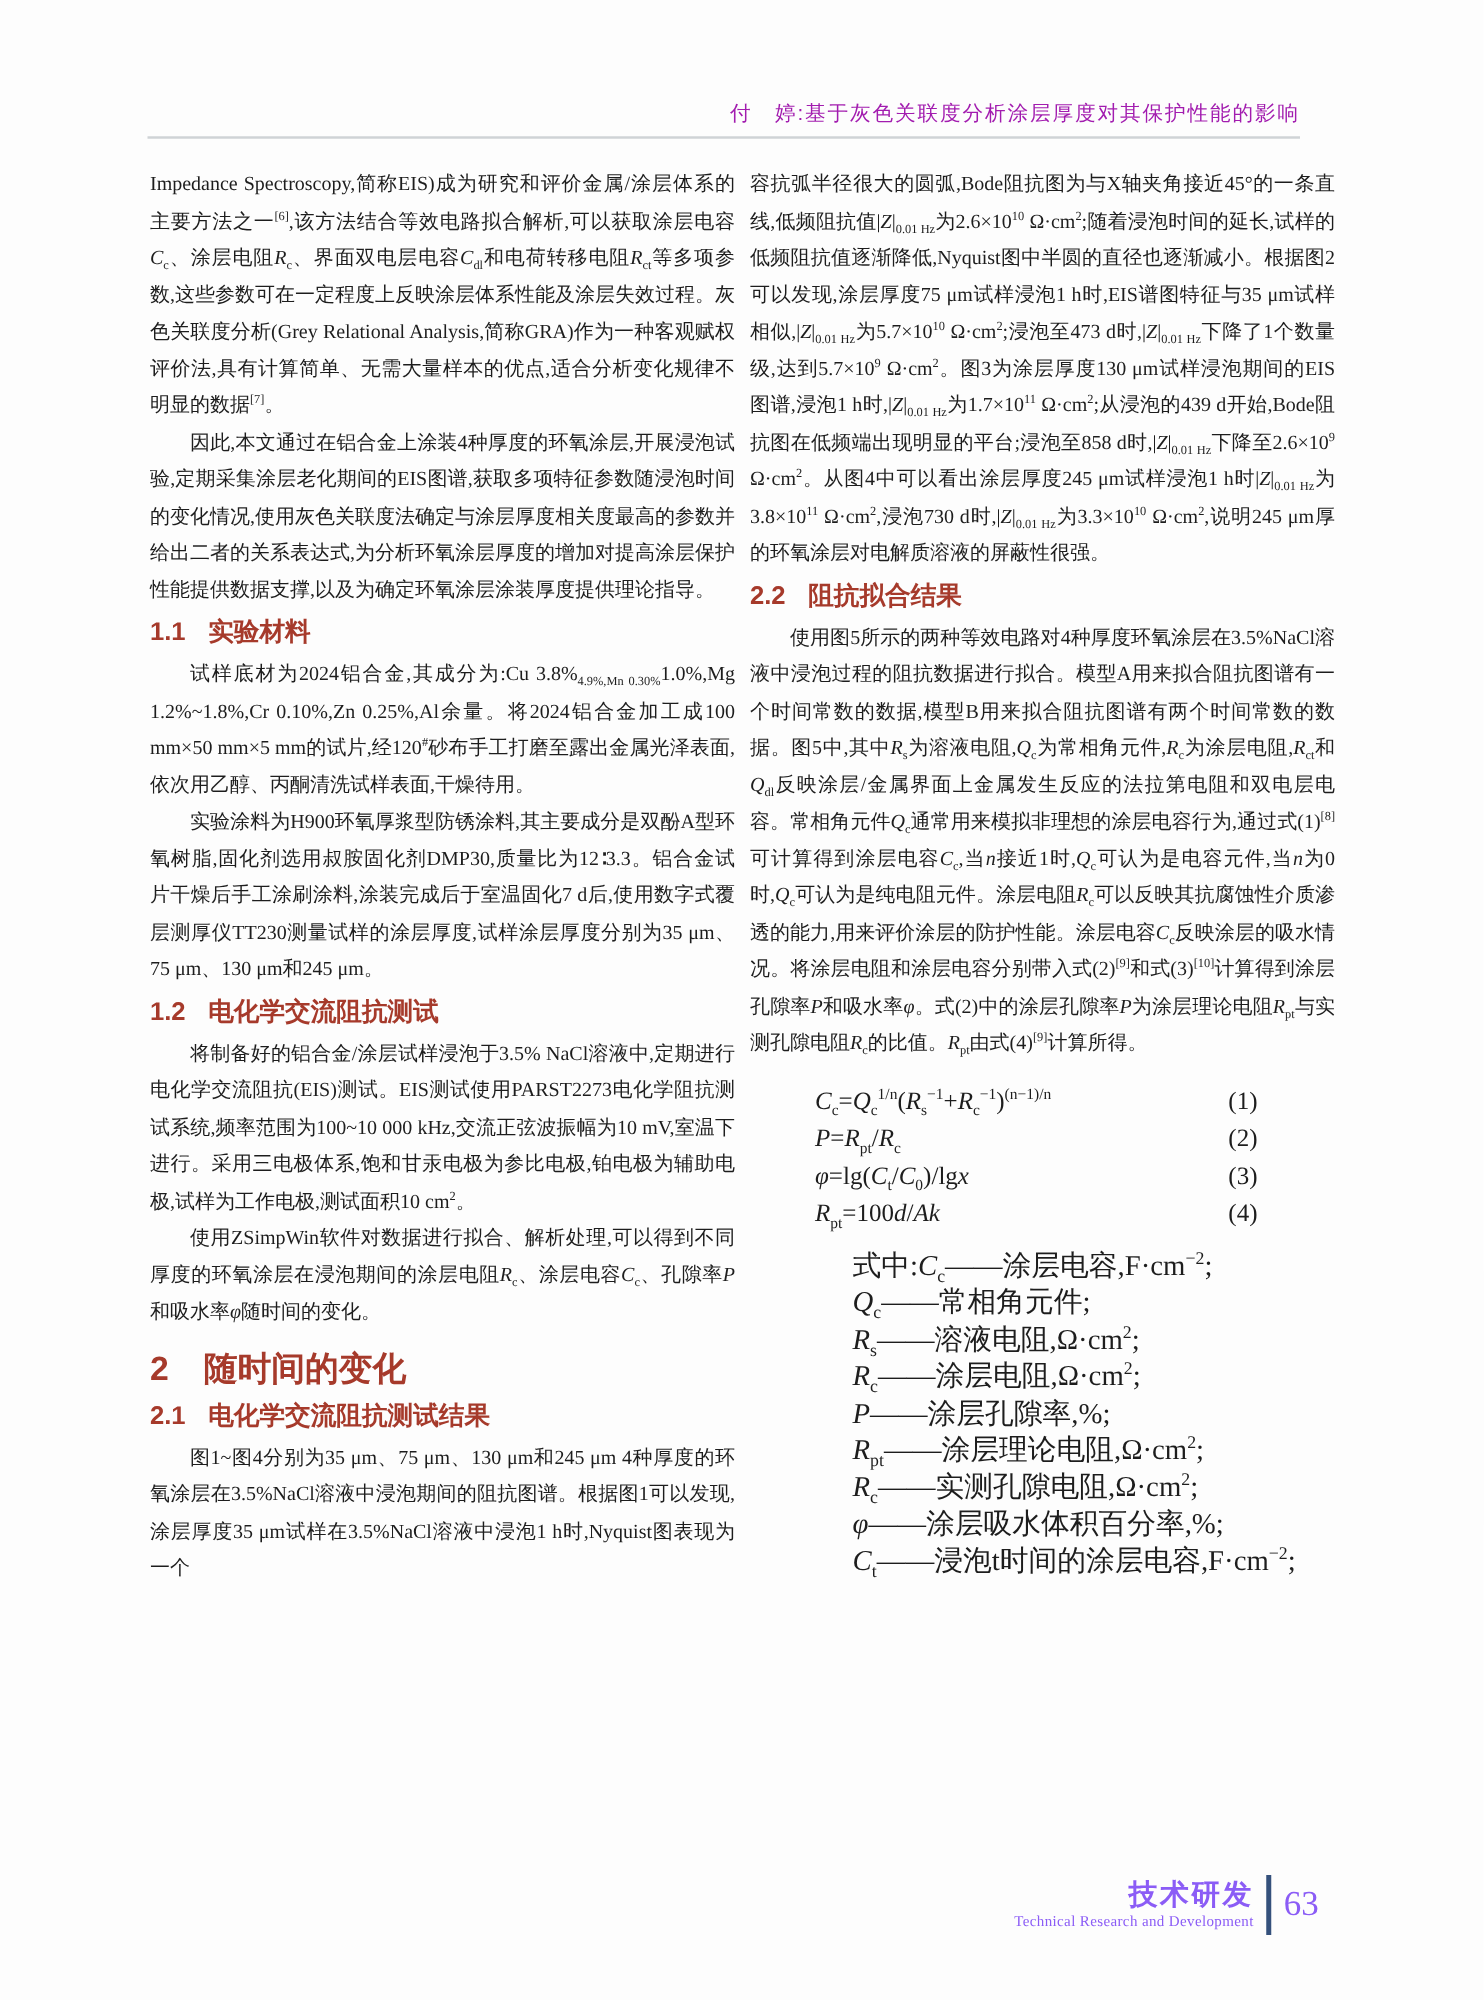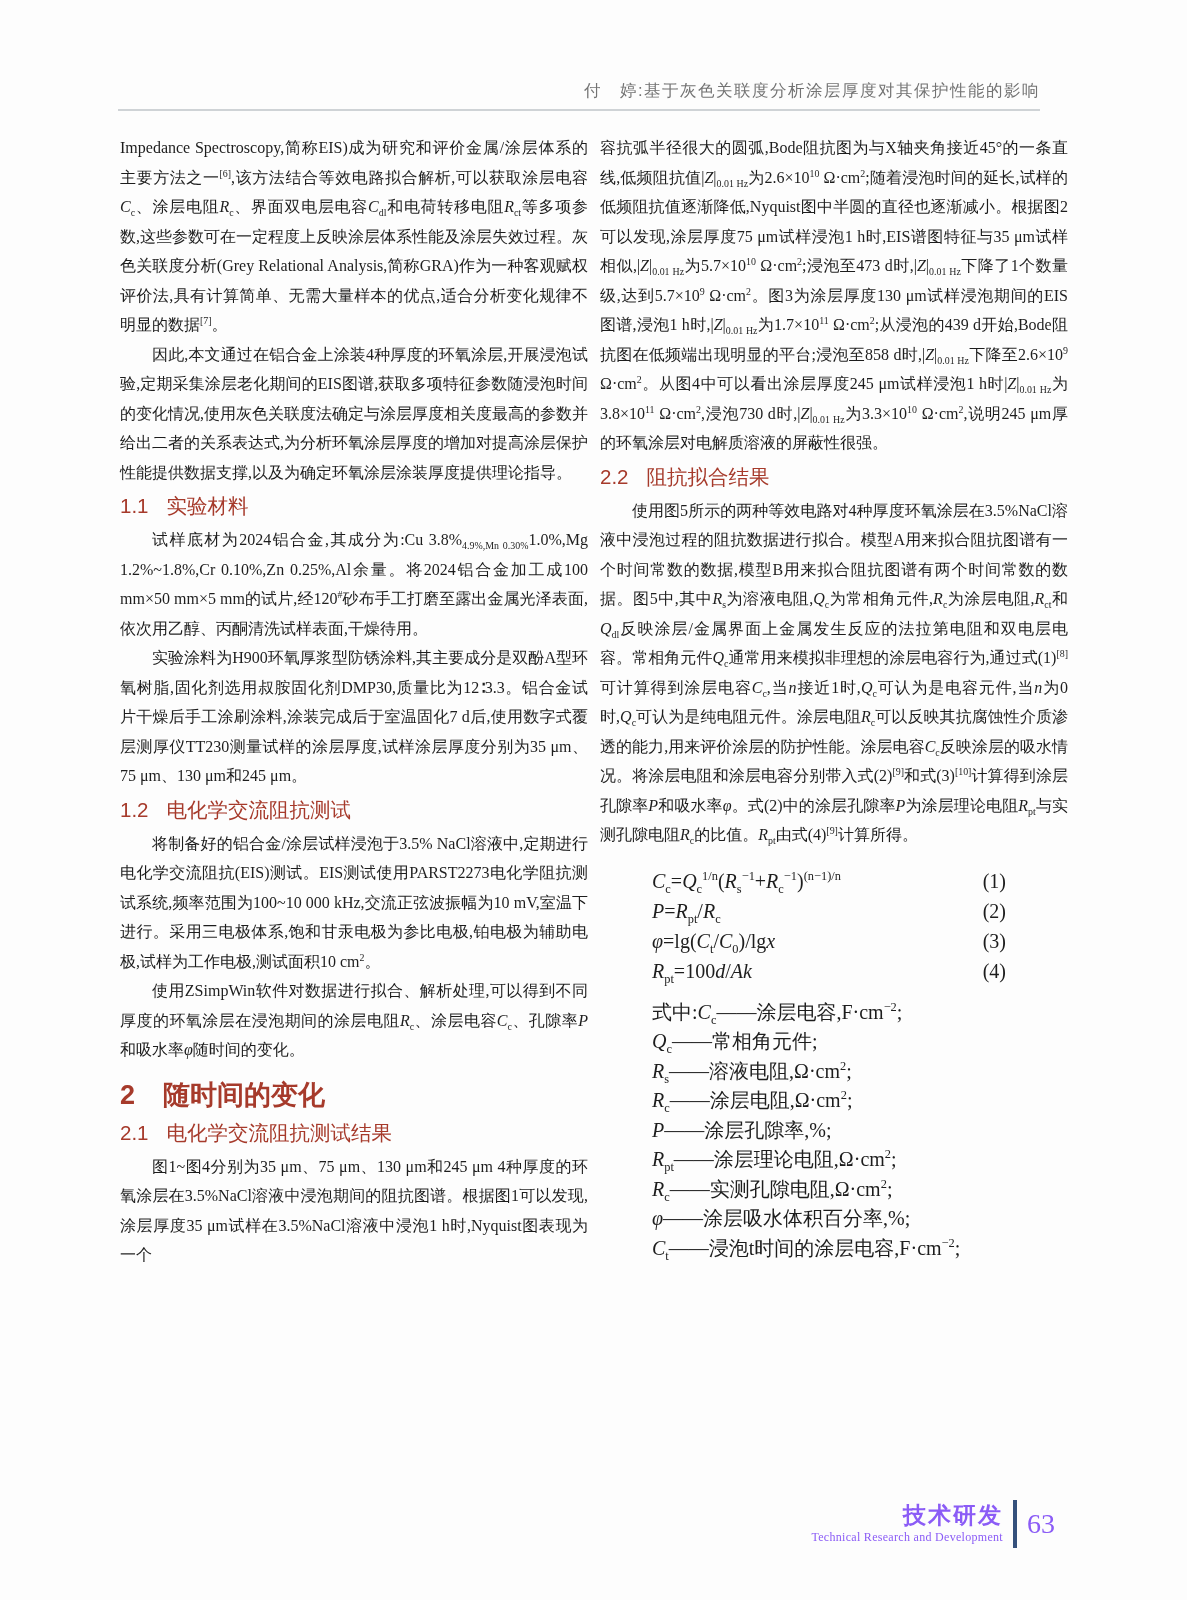--- a/index.html
+++ b/index.html
@@ -4,48 +4,48 @@
 <style>
   html,body{margin:0;padding:0;background:#ffffff;}
   .page{
     position:relative;width:1187px;height:1600px;background:#fdfdfd;overflow:hidden;
     font-family:"Liberation Serif","DejaVu Serif",serif;color:#1d1d1d;
   }
   
   .header{position:absolute;top:80px;left:118px;width:922px;}
   .running-title{
     text-align:right;font-family:"Liberation Sans","DejaVu Sans",sans-serif;
-    font-size:16.5px;color:#737373;letter-spacing:1.5px;
+    font-size:16.5px;color:#a21caf;letter-spacing:1.5px;
   }
   .header-rule{margin-top:7px;height:2px;background:#cfd3d6;}
   
   .columns{position:absolute;top:133px;left:120px;width:948px;display:flex;gap:12px;}
   .col{width:468px;flex:0 0 468px;}
   p.body{margin:0;font-size:16px;line-height:29.5px;text-align:justify;}
   p.indent{text-indent:2em;}
   h1.sec{
     margin:14px 0 9px 0;font-family:"Liberation Sans","DejaVu Sans",sans-serif;
     font-size:27px;font-weight:bold;color:#a63a2b;line-height:32px;
   }
   h1.sec .num{margin-right:28px;}
   h2.subsec{
     margin:6px 0 6px 0;font-family:"Liberation Sans","DejaVu Sans",sans-serif;
-    font-size:20.5px;font-weight:normal;color:#a63a2b;line-height:26px;
+    font-size:20.5px;font-weight:bold;color:#a63a2b;line-height:26px;
   }
   h2.subsec .num{margin-right:18px;}
   sub,sup{line-height:0;font-size:0.62em;}
   i{font-style:italic;}
   
   .equations{margin:16px 0 12px 52px;padding-right:62px;}
   .eq-row{display:flex;justify-content:space-between;align-items:baseline;
     font-size:20px;line-height:30px;}
   .eq-formula{white-space:nowrap;}
   .eq-num{font-size:20px;}
   
-  .symbols{margin:4px 0 0 52px;font-size:20px;line-height:29.5px;}
+  .symbols{margin:4px 0 0 82px;font-size:23px;line-height:29.5px;}
   .symbol-line{white-space:nowrap;}
   
   .footer{position:absolute;top:1500px;right:132px;display:flex;align-items:center;
     gap:10px;color:#8b5cf6;}
   .footer-text{text-align:right;}
   .footer-cn{font-family:"Liberation Sans","DejaVu Sans",sans-serif;font-weight:bold;
     font-size:23px;letter-spacing:2px;line-height:24px;}
   .footer-en{font-size:12px;margin-top:3px;letter-spacing:0.3px;}
   .footer-bar{width:4px;height:48px;background:#35517c;}
   .footer-page{font-size:28px;}

